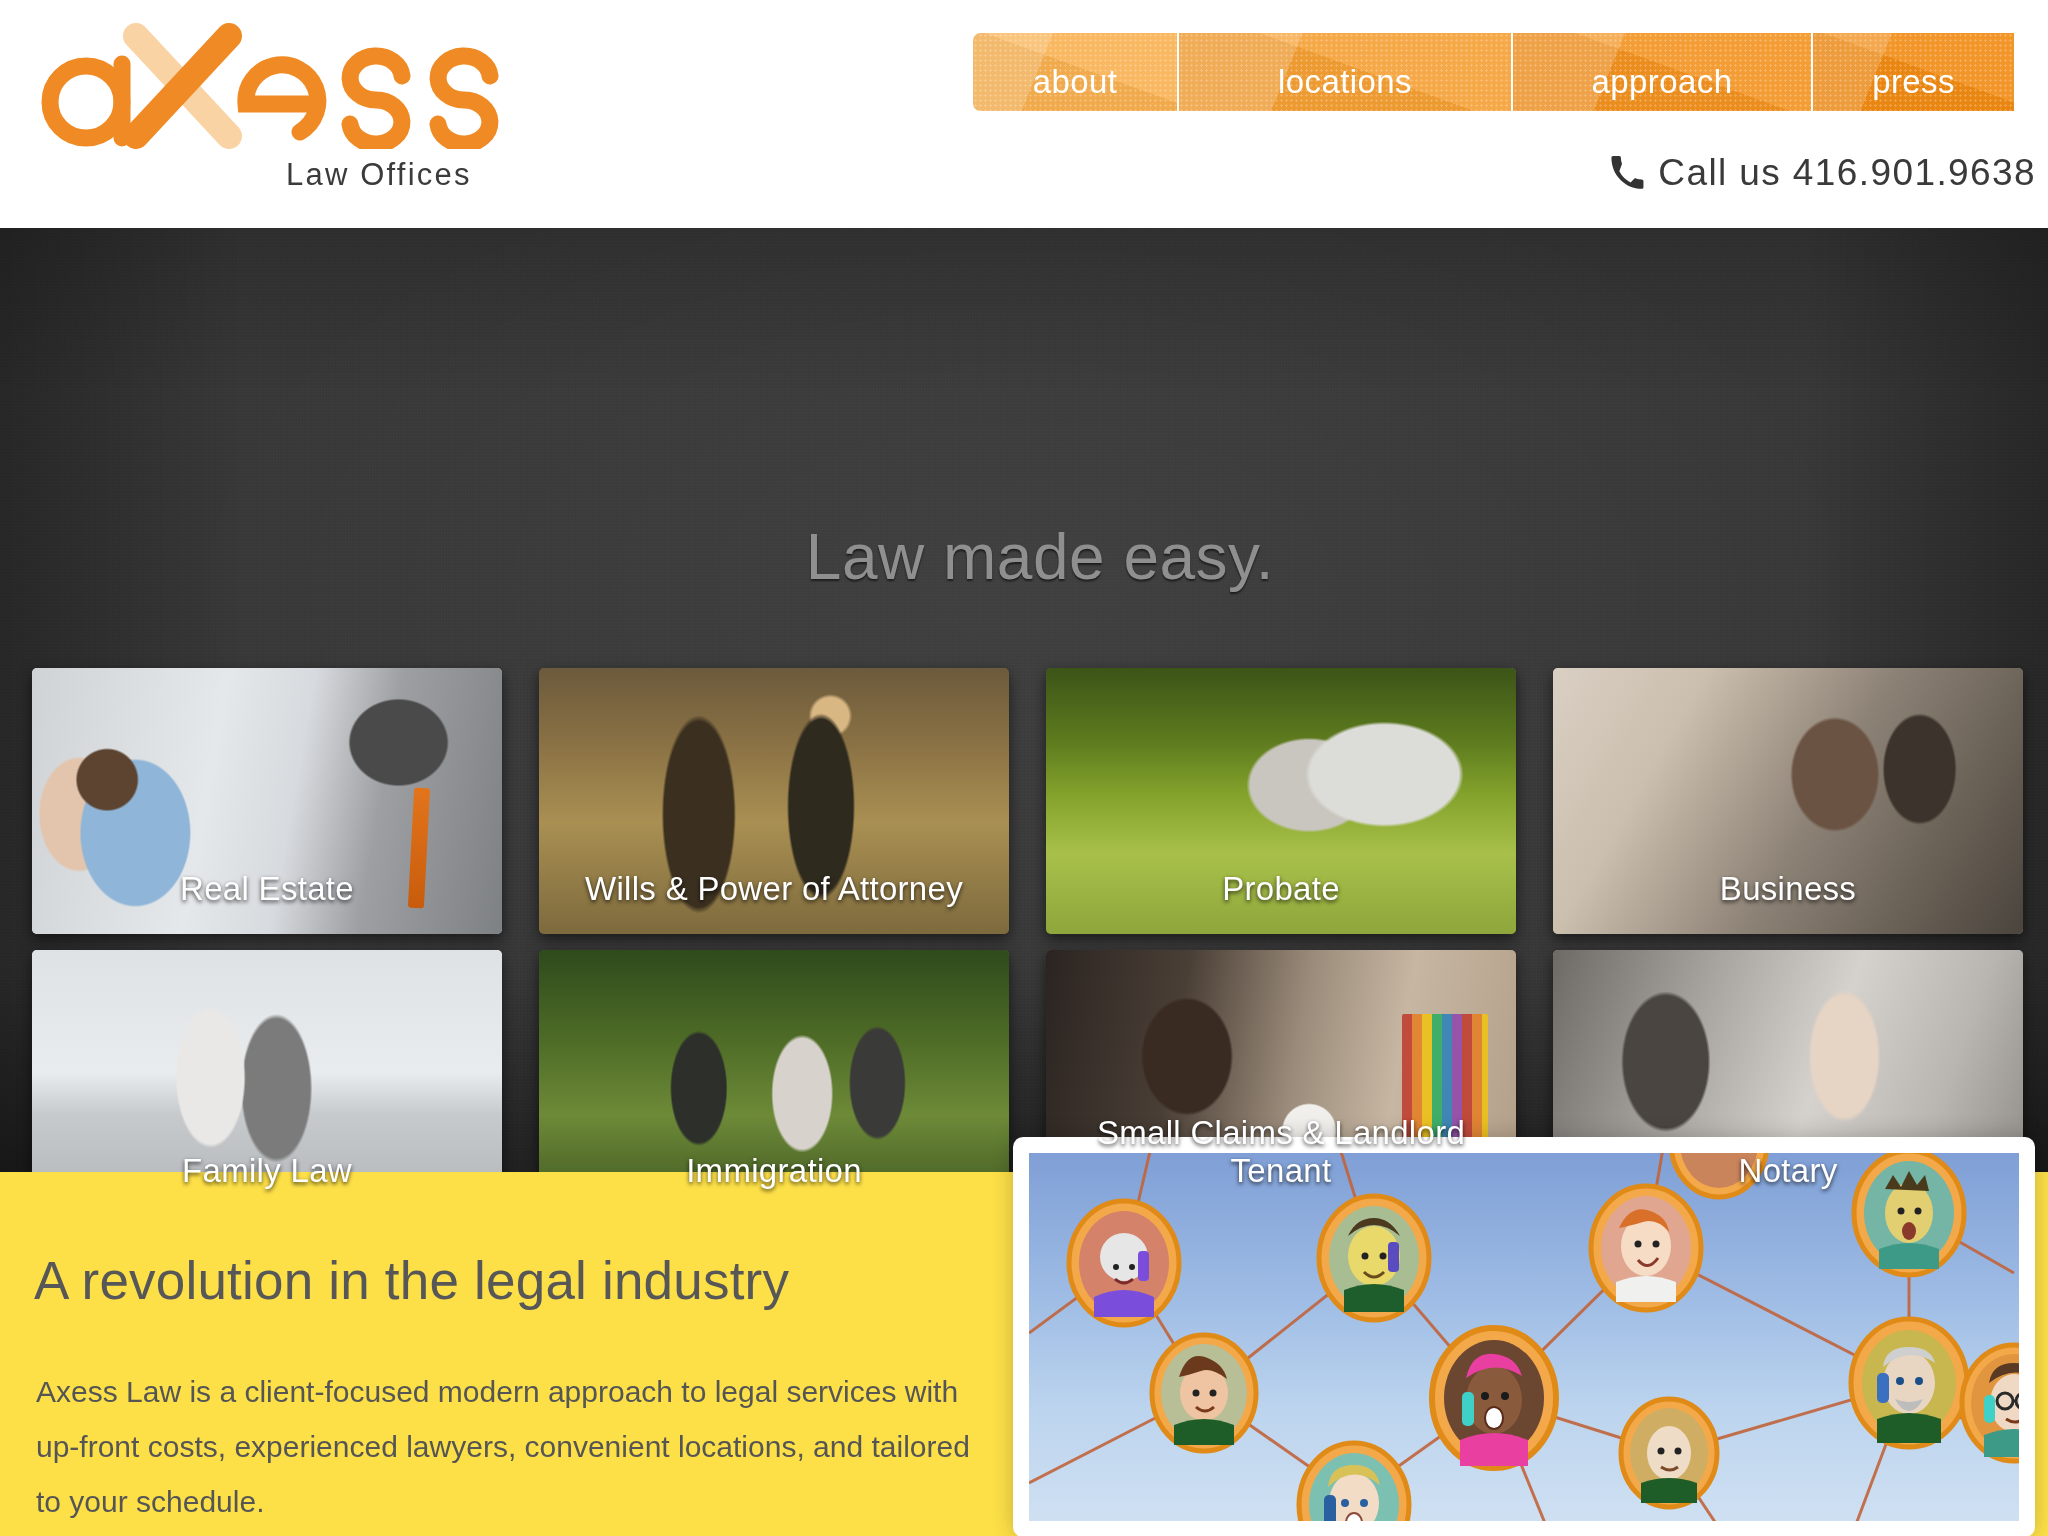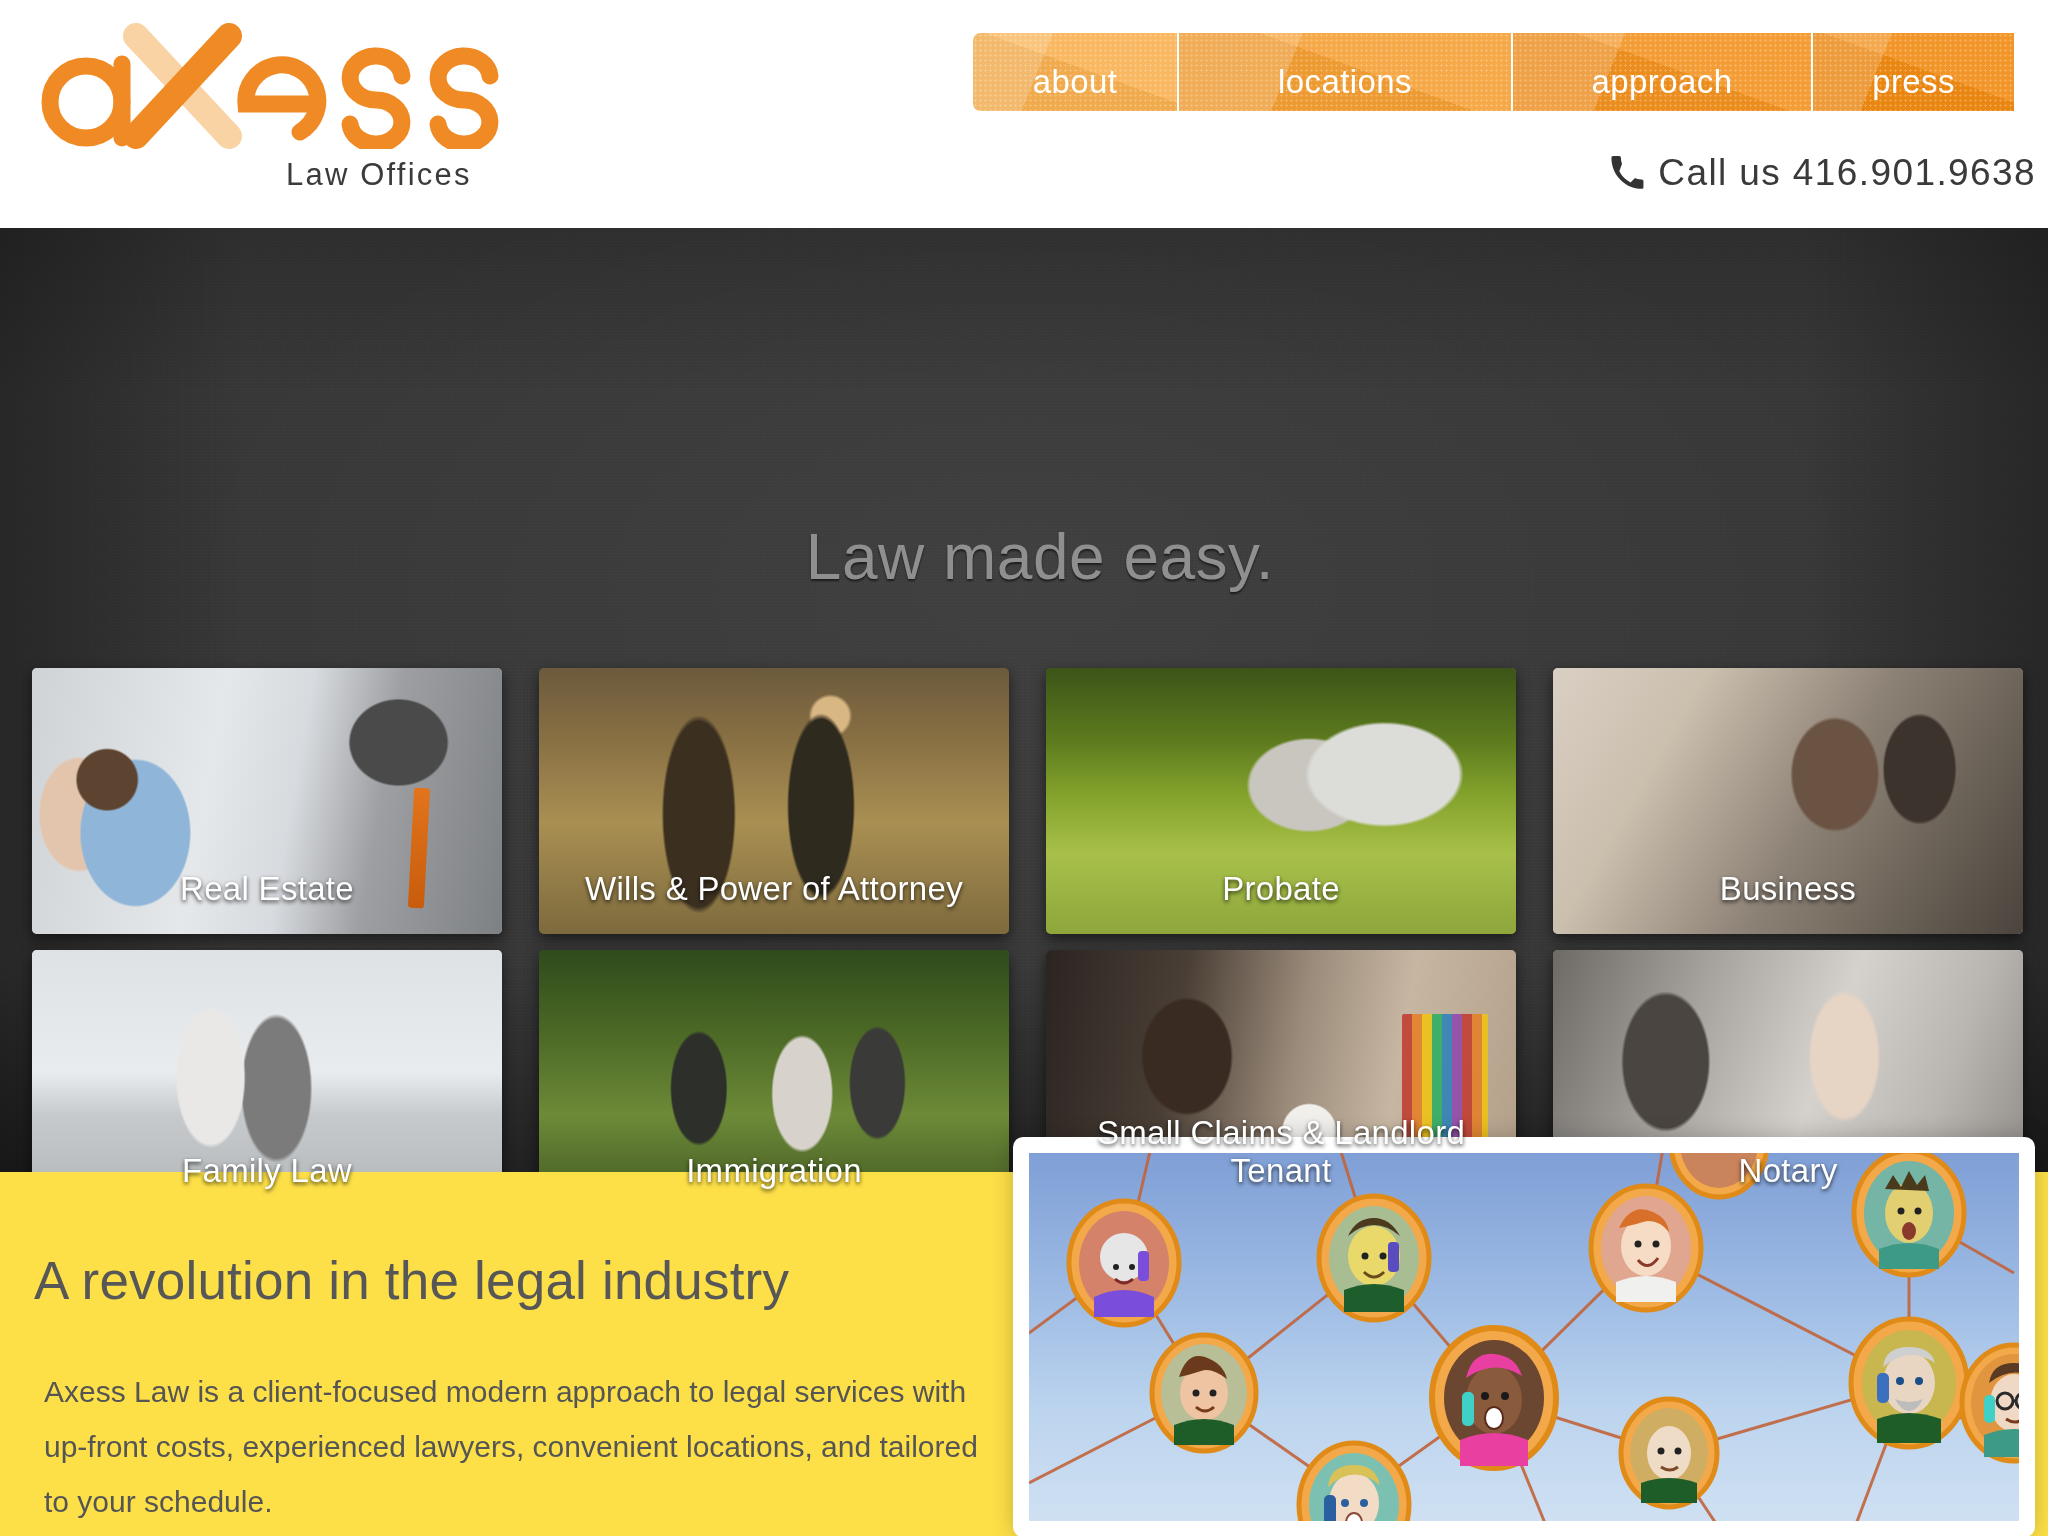--- a/index.html
+++ b/index.html
@@ -178,21 +178,21 @@
   .lower {
     position: absolute; left: 0; top: 1172px; width: 2048px; height: 364px;
     background: #fde047;
   }
   .lower-title {
     position: absolute; left: 34px; top: 78px;
     font-size: 53px; font-weight: 400; color: #575757; letter-spacing: .2px;
   }
   .lower-body {
     position: absolute; left: 36px; top: 192px; width: 940px;
-    font-size: 30px; line-height: 55px; color: #555555; margin-left: 8px;
+    font-size: 30px; line-height: 55px; color: #555555;
   }
 
   
   .video-card {
     position: absolute; left: 1013px; top: -35px;
     width: 1022px; height: 400px;
     background: #ffffff;
     border-radius: 10px;
     box-shadow: 0 0 22px rgba(0,0,0,.22);
     padding: 16px;

